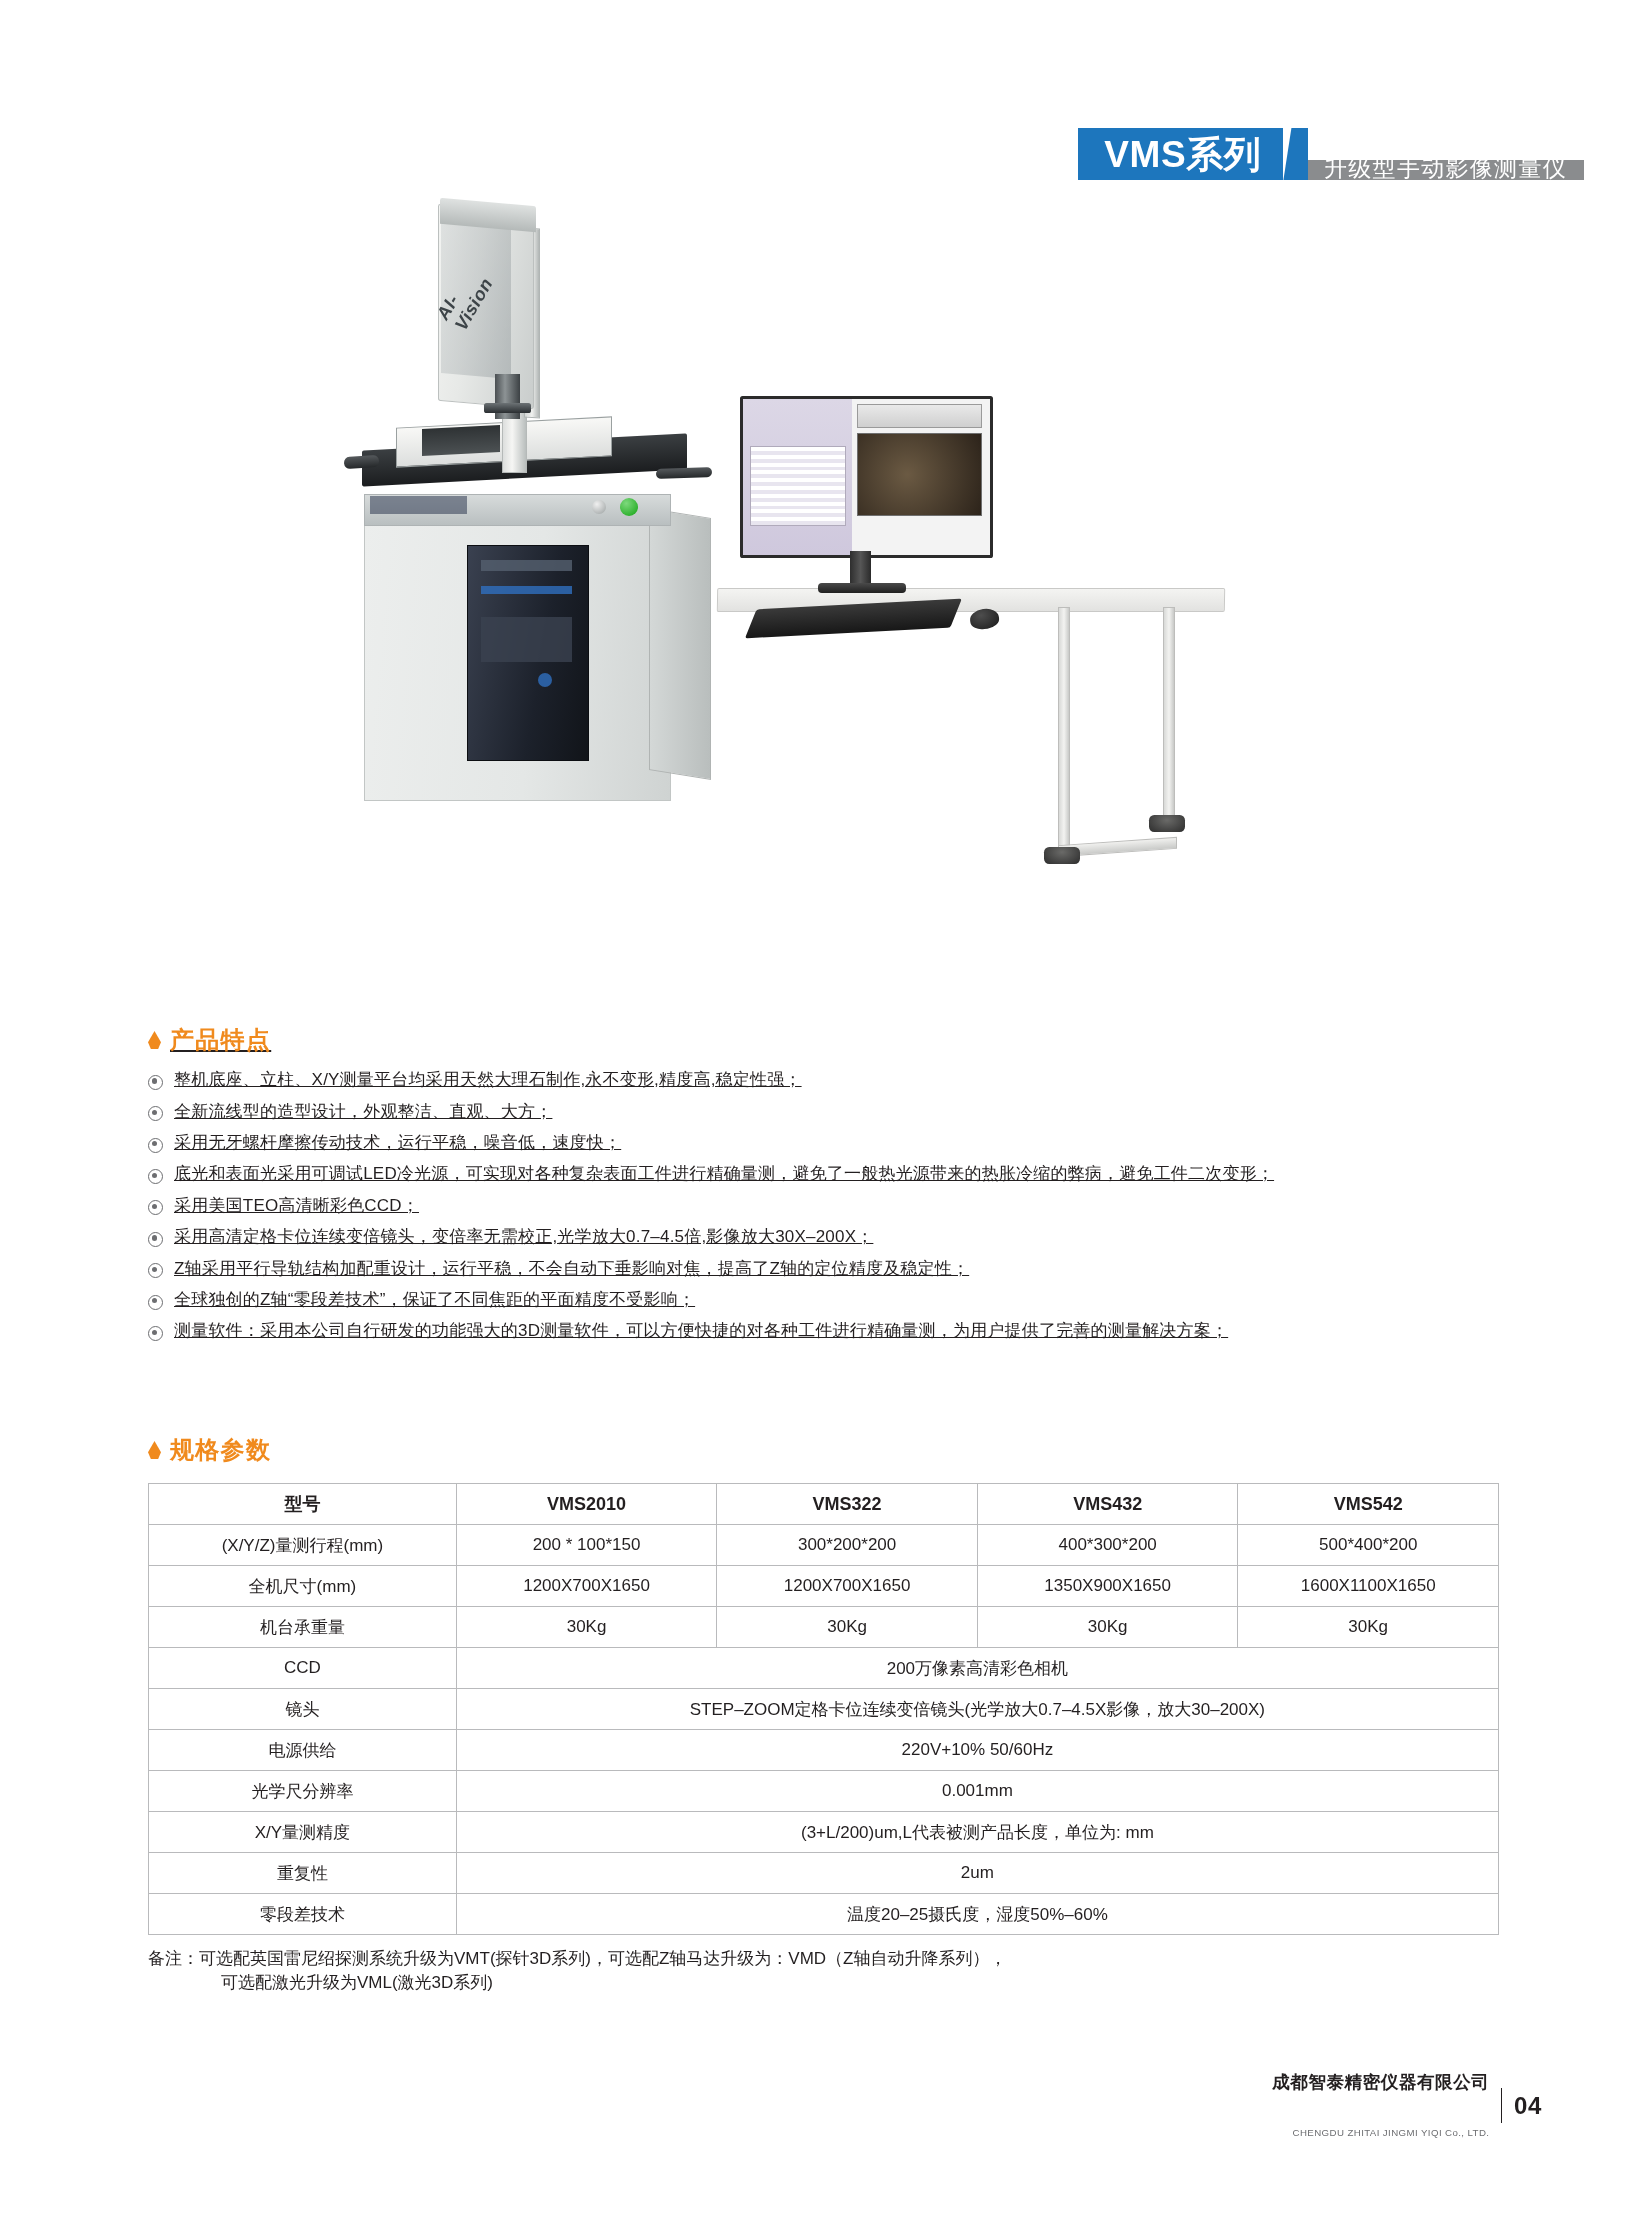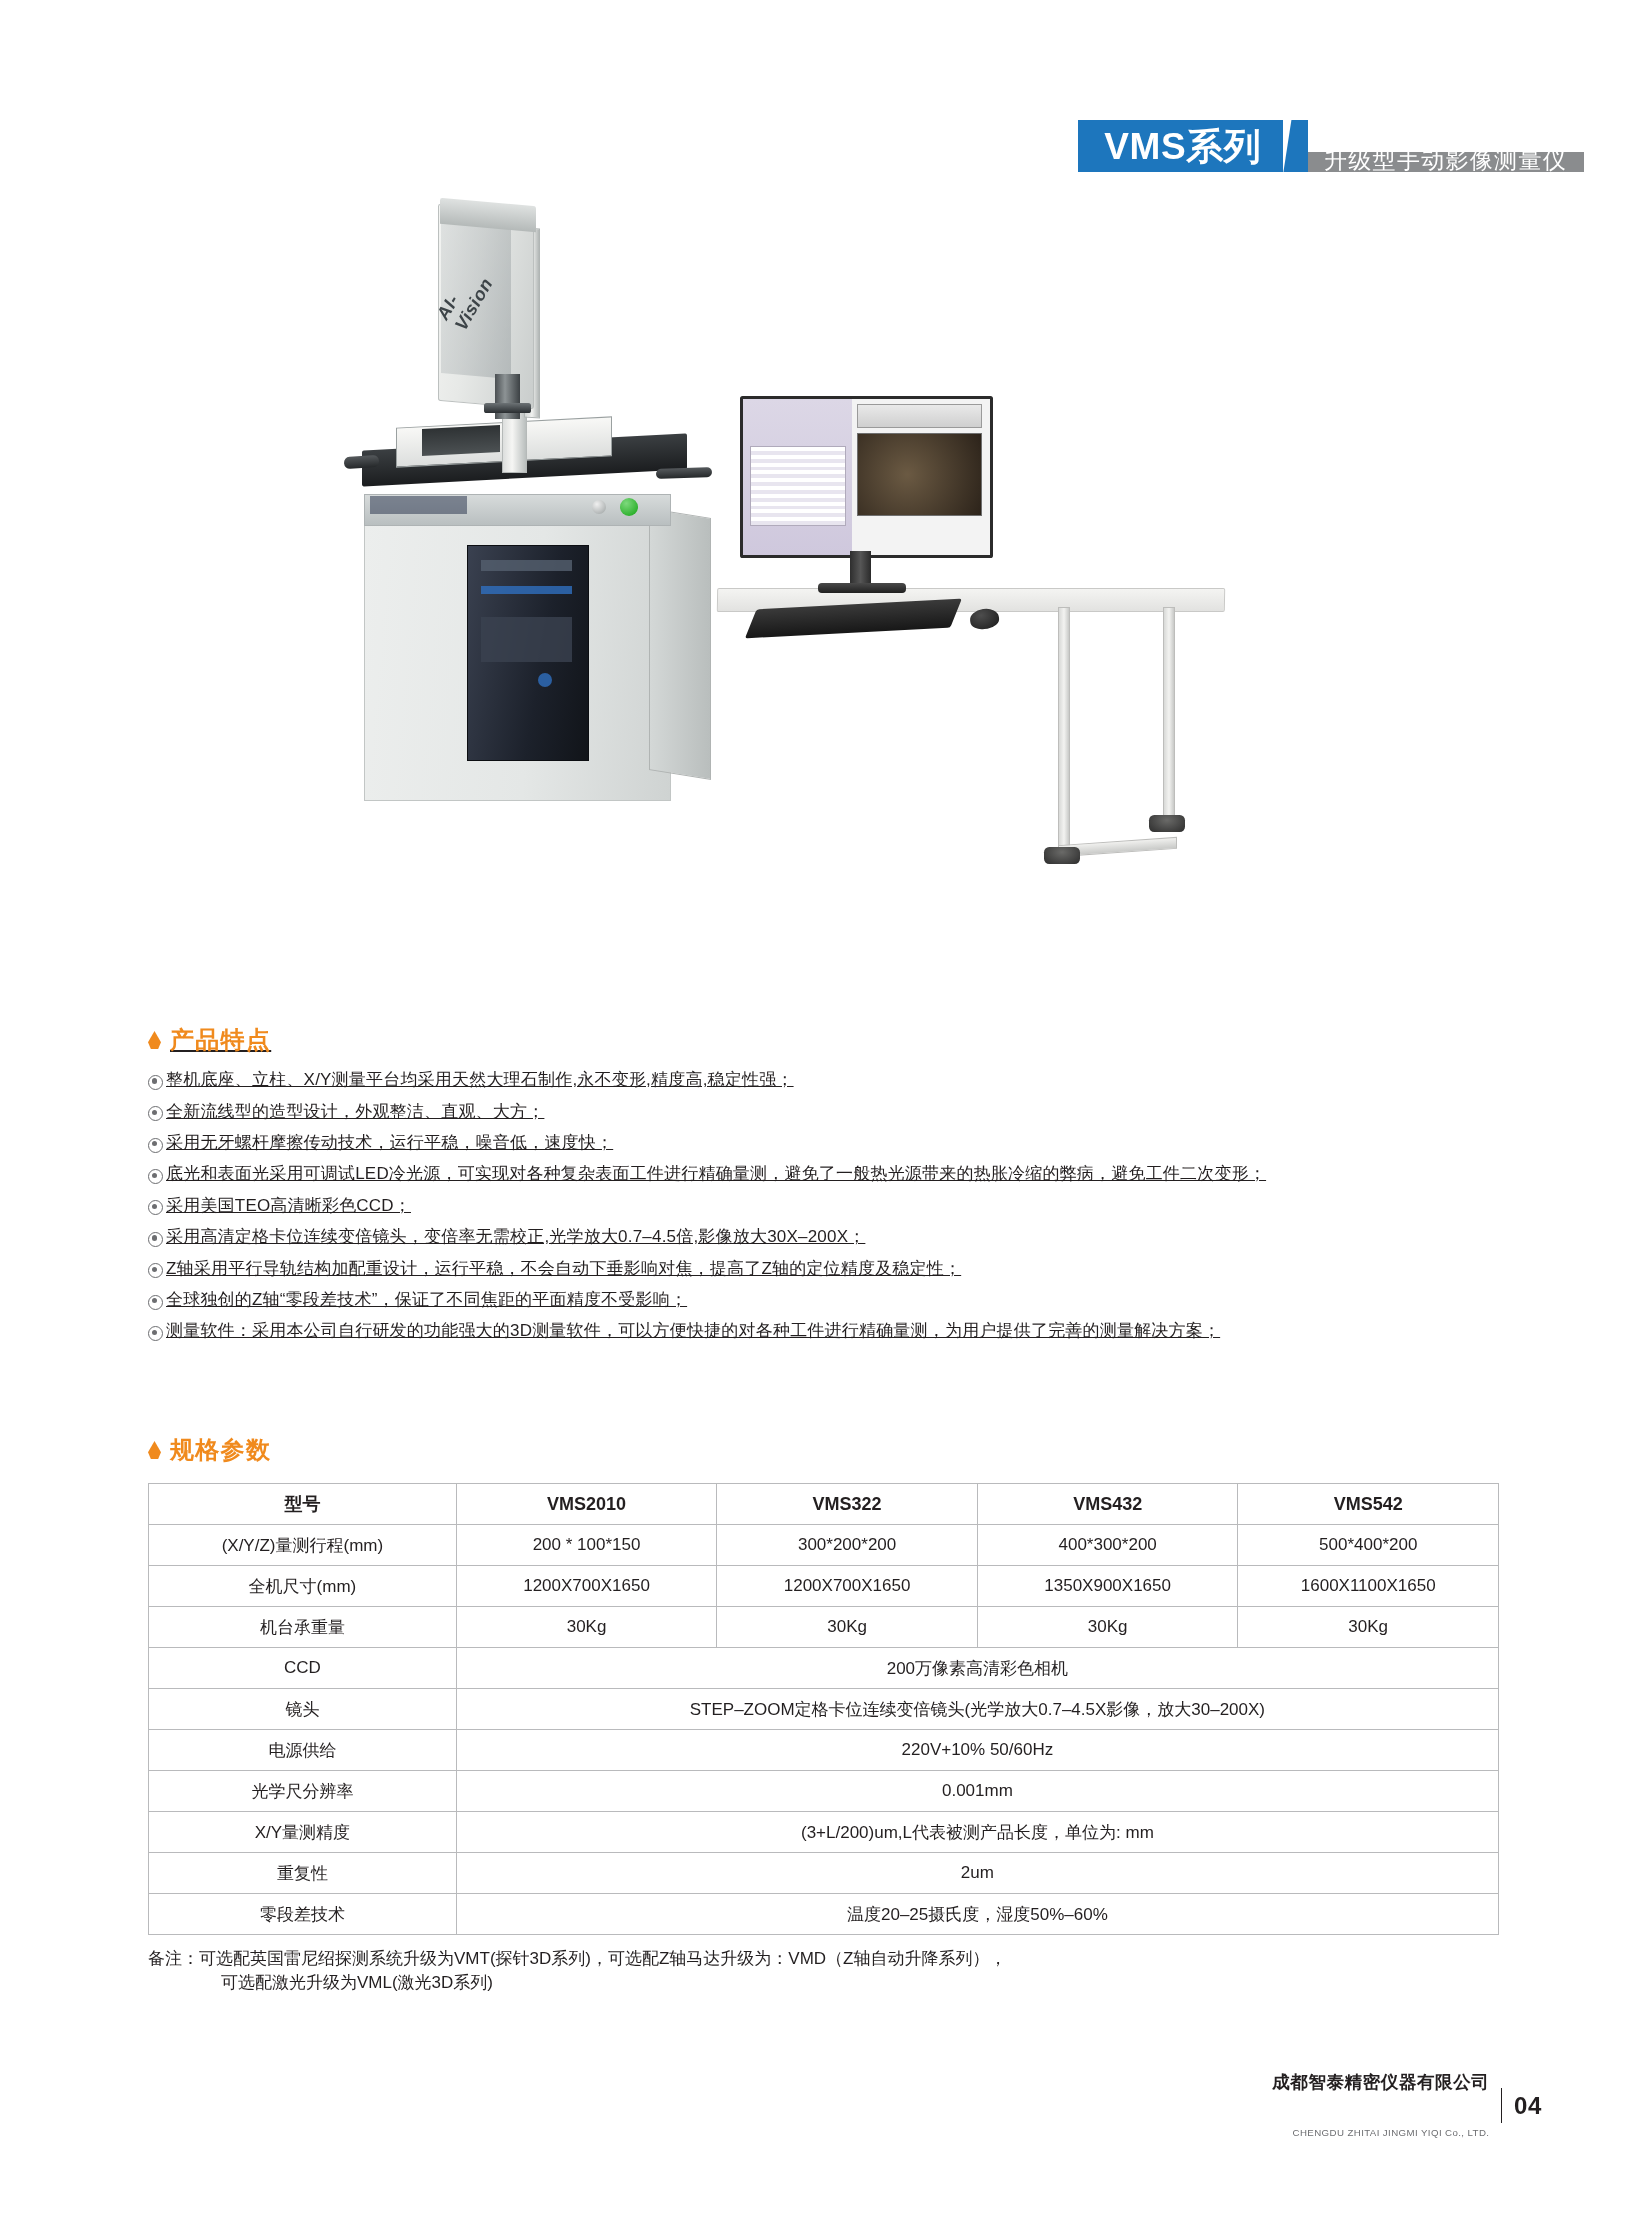--- a/index.html
+++ b/index.html
@@ -12,21 +12,21 @@
     height: 2227px;
     font-family: "Liberation Sans", sans-serif;
     color: #231f20;
     position: relative;
     overflow: hidden;
   }
 
   
   .header-banner {
     position: absolute;
-    top: 120px;
+    top: 128px;
     right: 62px;
     display: flex;
     align-items: stretch;
     height: 52px;
   }
   .banner-blue {
     background: #1d76bd;
     display: flex;
     align-items: center;
     padding: 0 22px 0 26px;
@@ -429,21 +429,21 @@
     letter-spacing: 1.3px;
   }
 
   
   .features {
     margin-top: 14.3px;
   }
   .feature-row {
     display: flex;
     align-items: flex-start;
-    gap: 3px;
+    gap: 11px;
     margin-bottom: 11px;
   }
   .bullet {
     width: 13px;
     height: 13px;
     border: 1.3px solid #6d6e71;
     border-radius: 50%;
     margin-top: 4.5px;
     flex: 0 0 auto;
     position: relative;

